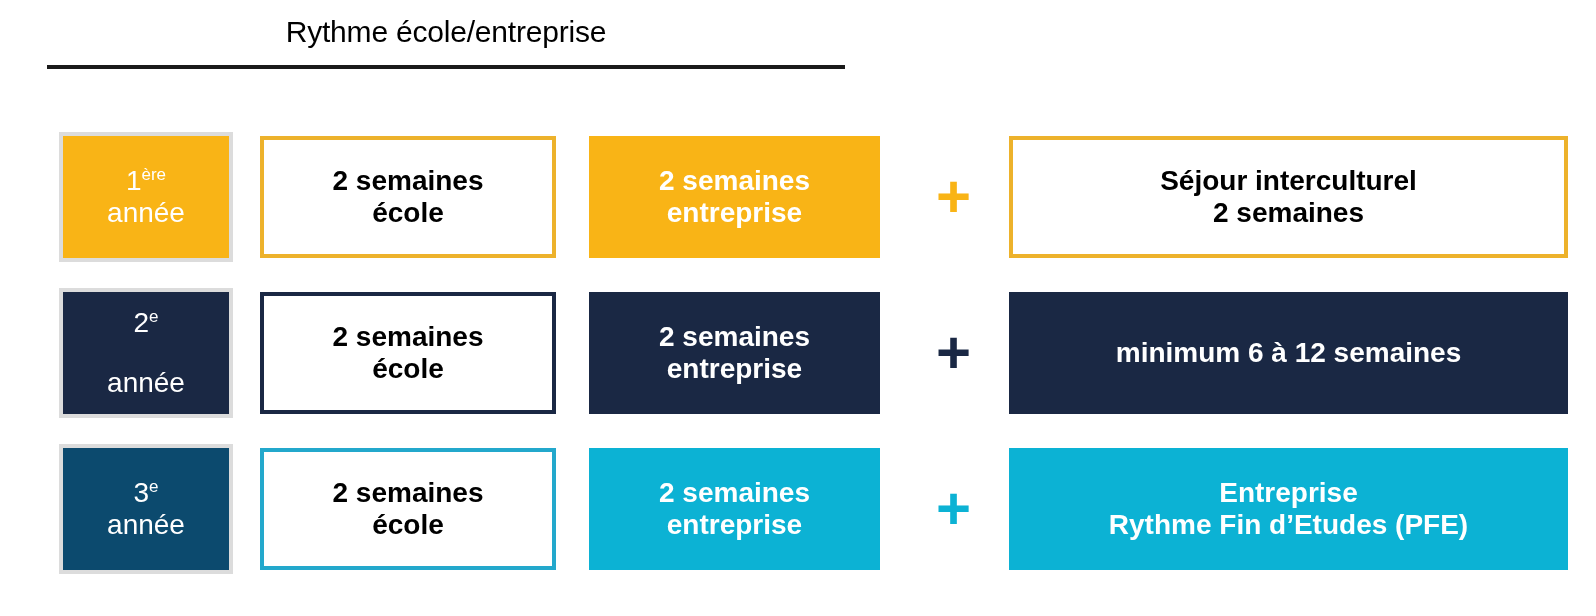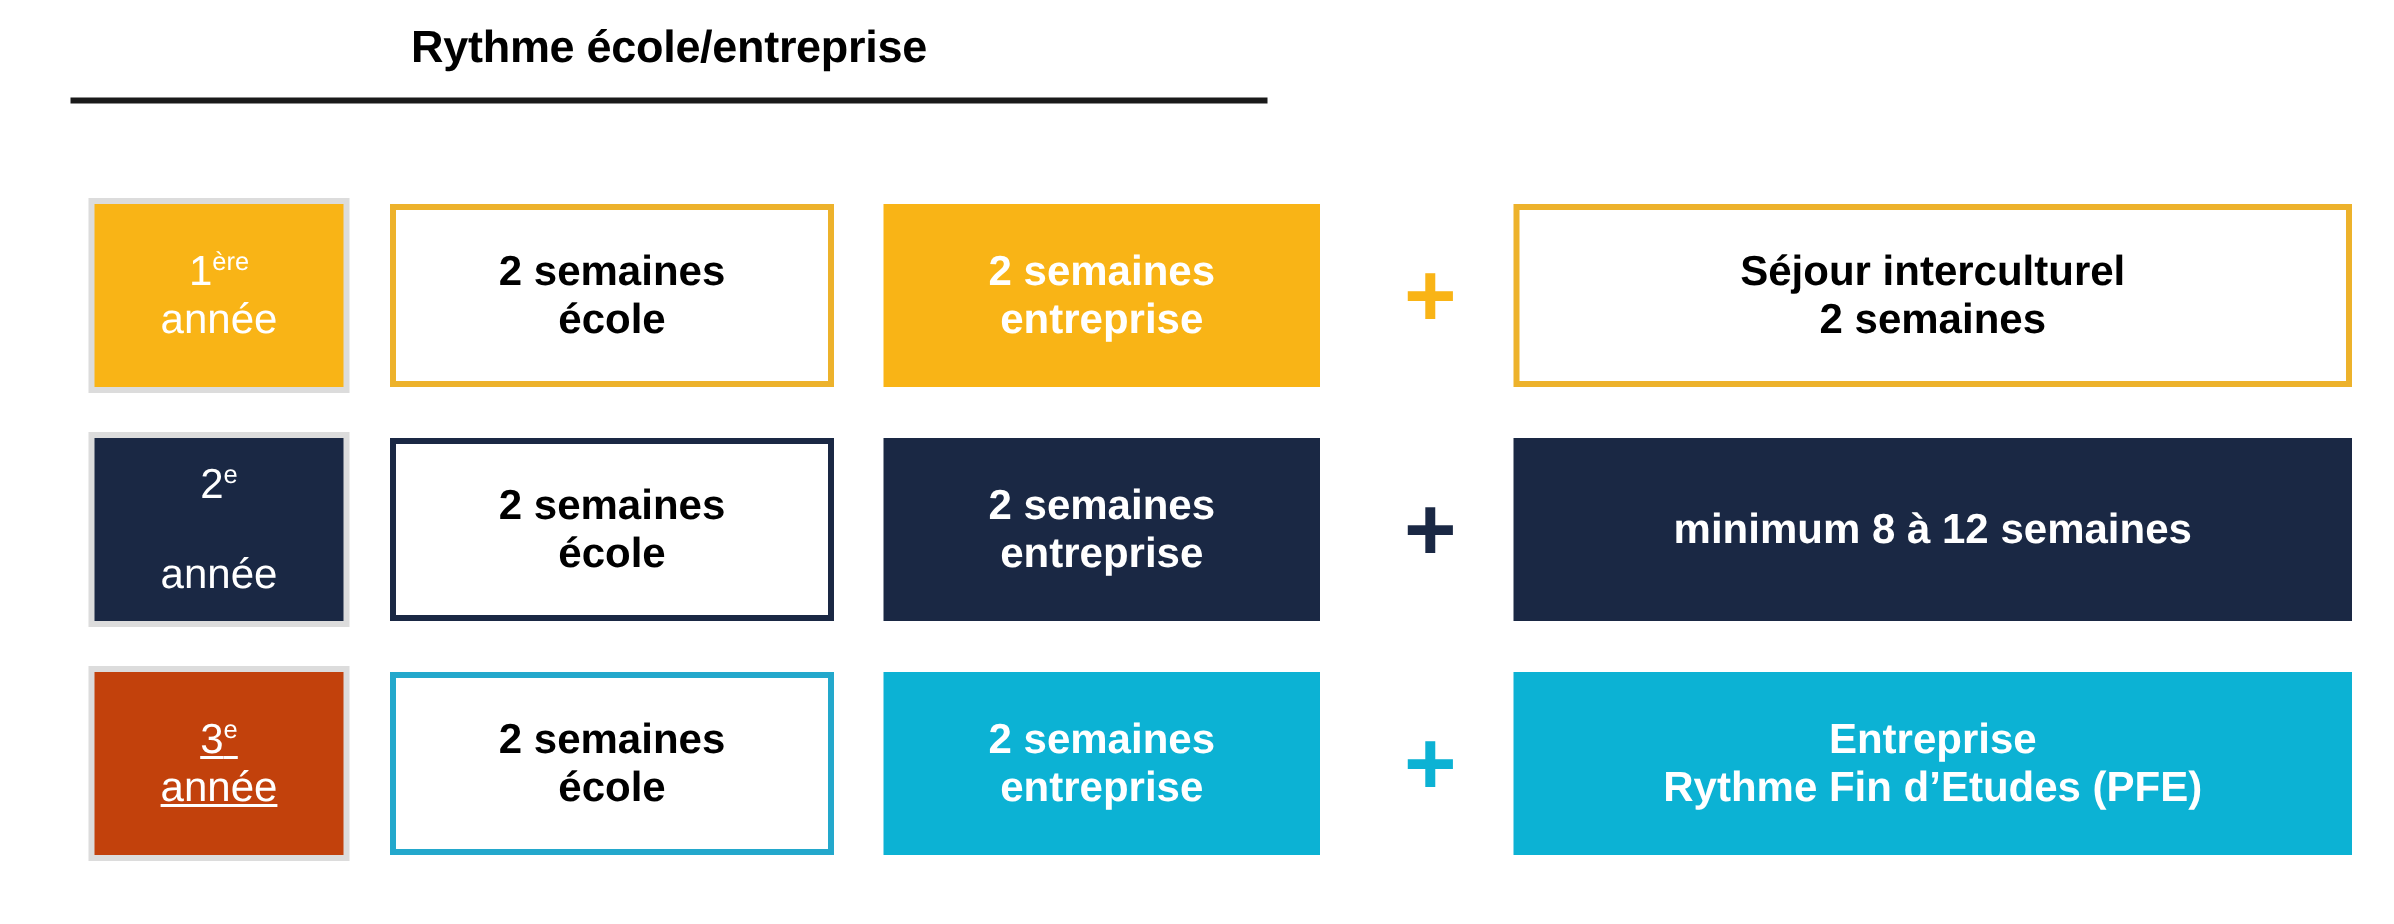--- a/index.html
+++ b/index.html
@@ -19,21 +19,21 @@
 
   
   .header {
     position: absolute;
     left: 47px;
     top: 14px;
     width: 798px;
   }
   .header-title {
     font-size: 30px;
-    font-weight: bold;
+    font-weight: normal;
     text-align: center;
     color: #000000;
     letter-spacing: -0.2px;
     line-height: 36px;
     white-space: nowrap;
   }
   .header-rule {
     margin-top: 15px;
     width: 798px;
     height: 4px;
@@ -120,21 +120,21 @@
   .row-1 .c-company { background: #F9B416; }
   .row-1 .c-plus    { color: #F9B416; }
   .row-1 .c-extra   { background: #ffffff; border: 4px solid #EDB22B; color: #000000; }
 
   .row-2 .c-year    { background: #1A2844; gap: 28px; }
   .row-2 .c-school  { border-color: #1A2844; }
   .row-2 .c-company { background: #1A2844; }
   .row-2 .c-plus    { color: #1A2844; }
   .row-2 .c-extra   { background: #1A2844; color: #ffffff; border: none; }
 
-  .row-3 .c-year    { background: #c2410c; text-decoration: underline; }
+  .row-3 .c-year    { background: #0c4a6e; }
   .row-3 .c-school  { border-color: #23A8CC; }
   .row-3 .c-company { background: #0CB2D4; }
   .row-3 .c-plus    { color: #0CB2D4; }
   .row-3 .c-extra   { background: #0CB2D4; color: #ffffff; border: none; }
 
   .b { font-weight: bold; }
   .n { font-weight: bold; }
   .extra-l1 { font-weight: bold; font-size: 28px; }
   .extra-l2 { font-size: 28px; }
 </style>
@@ -176,21 +176,21 @@
     <div class="cell c-school">
       <div><span class="b">2</span><span class="n"> semaines</span></div>
       <div class="n">école</div>
     </div>
     <div class="cell c-company">
       <div><span class="b">2</span><span class="n"> semaines</span></div>
       <div class="n">entreprise</div>
     </div>
     <div class="cell c-plus">+</div>
     <div class="cell c-extra">
-      <div class="extra-l2"><span class="b">minimum 8 à 12</span><span class="n"> semaines</span></div>
+      <div class="extra-l2"><span class="b">minimum 6 à 12</span><span class="n"> semaines</span></div>
     </div>
   </div>
 
   <div class="row row-3">
     <div class="cell c-year">
       <div class="line1"><span>3</span><sup>e</sup></div>
       <div>année</div>
     </div>
     <div class="cell c-school">
       <div><span class="b">2</span><span class="n"> semaines</span></div>

